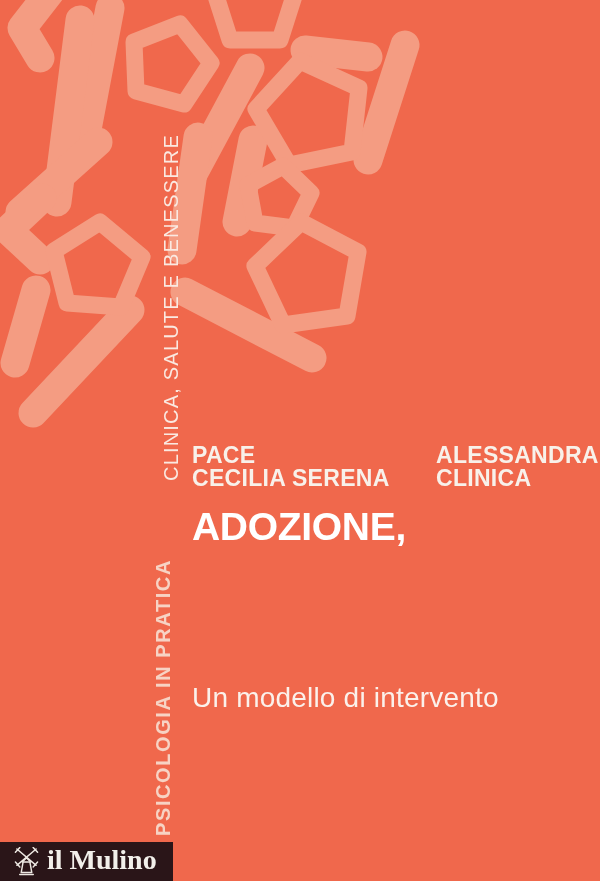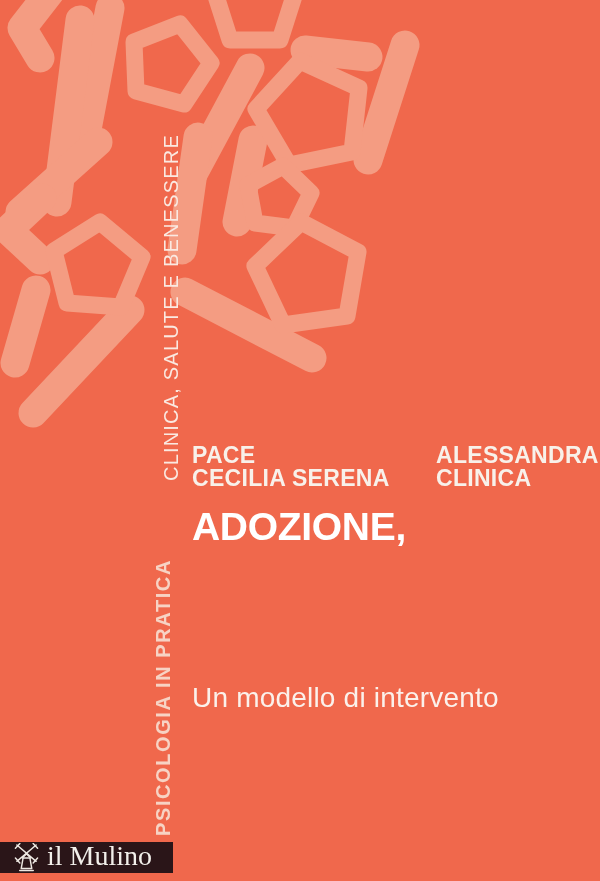--- a/index.html
+++ b/index.html
@@ -31,22 +31,22 @@
           letter-spacing:0.3px;color:var(--authors-text);}
   .author-left{left:192px;}
   .author-right{left:436px;}
 
   .title{position:absolute;left:192px;top:506px;margin:0;
          font-size:39px;font-weight:700;line-height:41px;letter-spacing:-0.3px;
          color:var(--title-text);}
   .subtitle{position:absolute;left:192px;top:642px;
          font-size:28px;font-weight:400;letter-spacing:0.2px;color:var(--subtitle-text);margin-top:40px;}
 
-  .logo{position:absolute;left:0;top:842px;width:173px;height:31px;
-        background:var(--logo-bg);display:flex;align-items:center;}
+  .logo{position:absolute;left:0;top:842px;width:173px;height:39px;
+        background:var(--logo-bg);display:flex;align-items:center;font-weight:bold;}
   .logo-icon{margin-left:13px;flex:0 0 auto;}
   .logo-name{margin-left:7px;font-family:"Liberation Serif",serif;font-size:28px;
              line-height:28px;color:var(--logo-text);padding-bottom:3px;}
   .windmill{stroke:#EDE8E2;stroke-width:1.5;fill:none;stroke-linecap:round;stroke-linejoin:round;}
 </style>
 </head>
 <body>
 
 <div class="cover">
 

